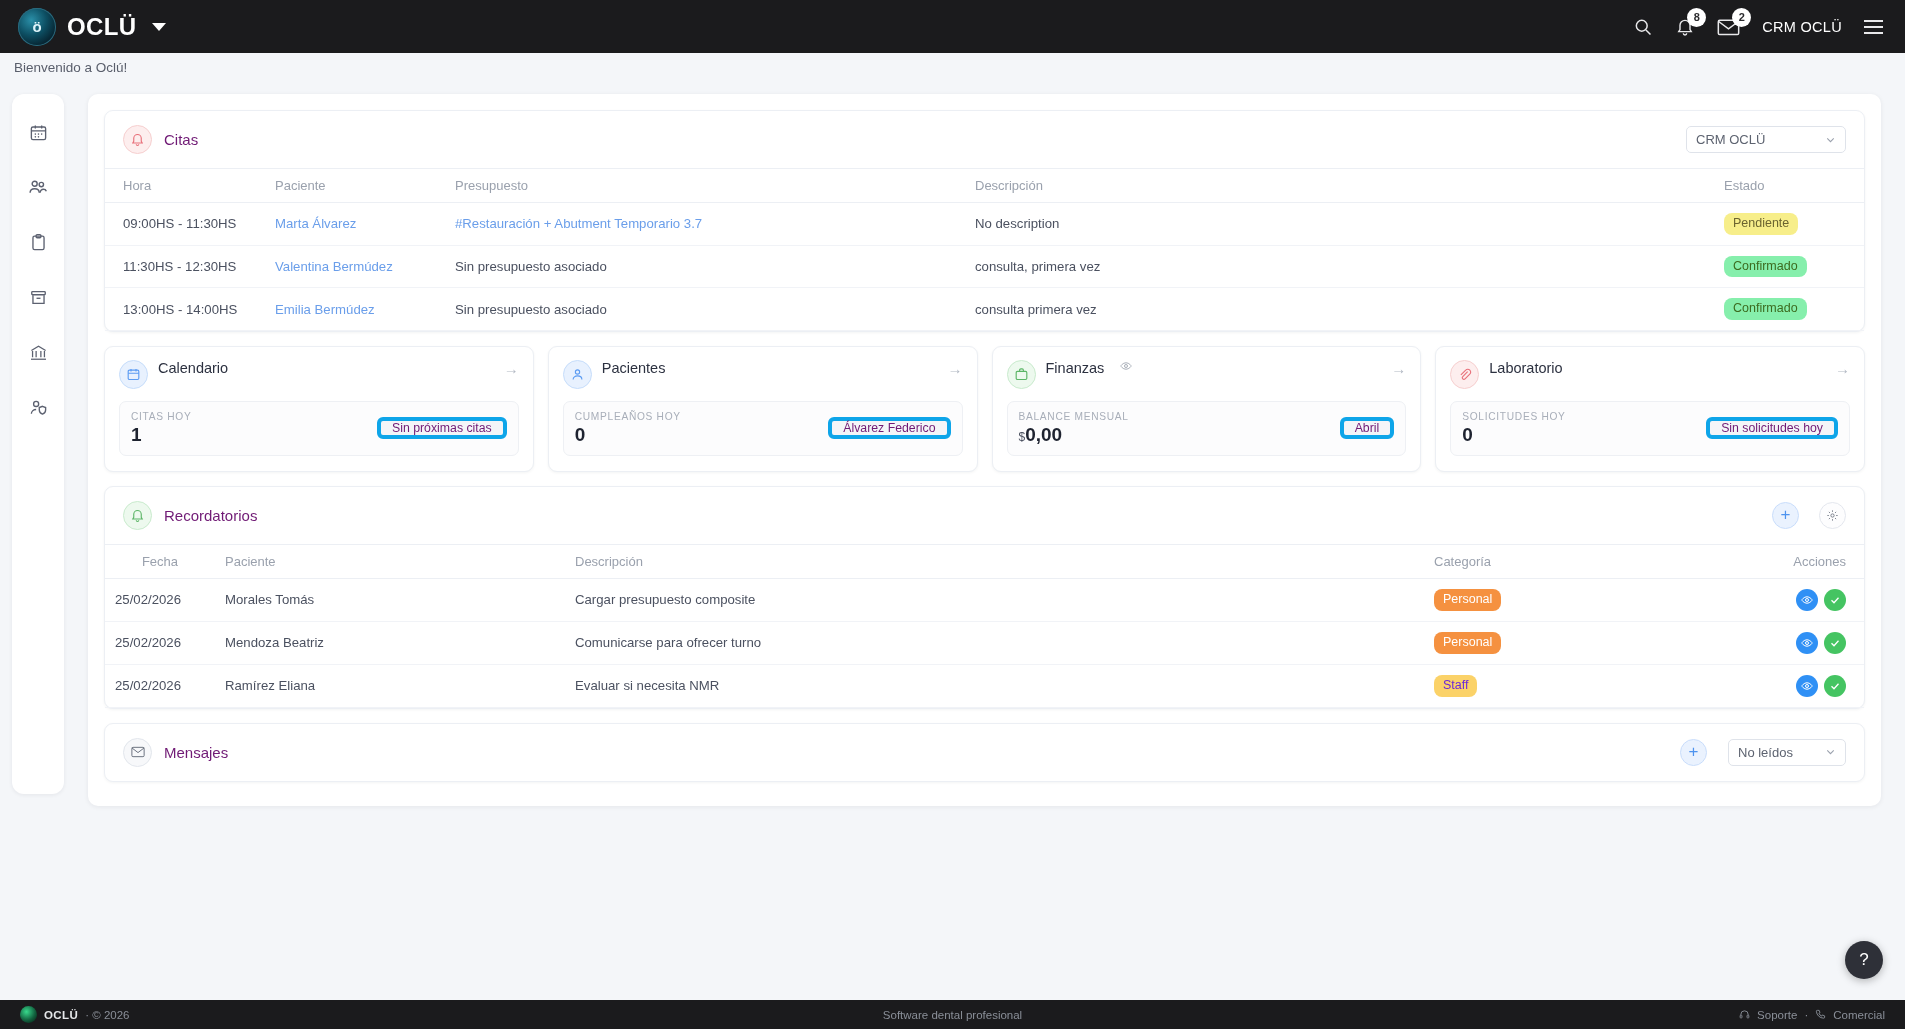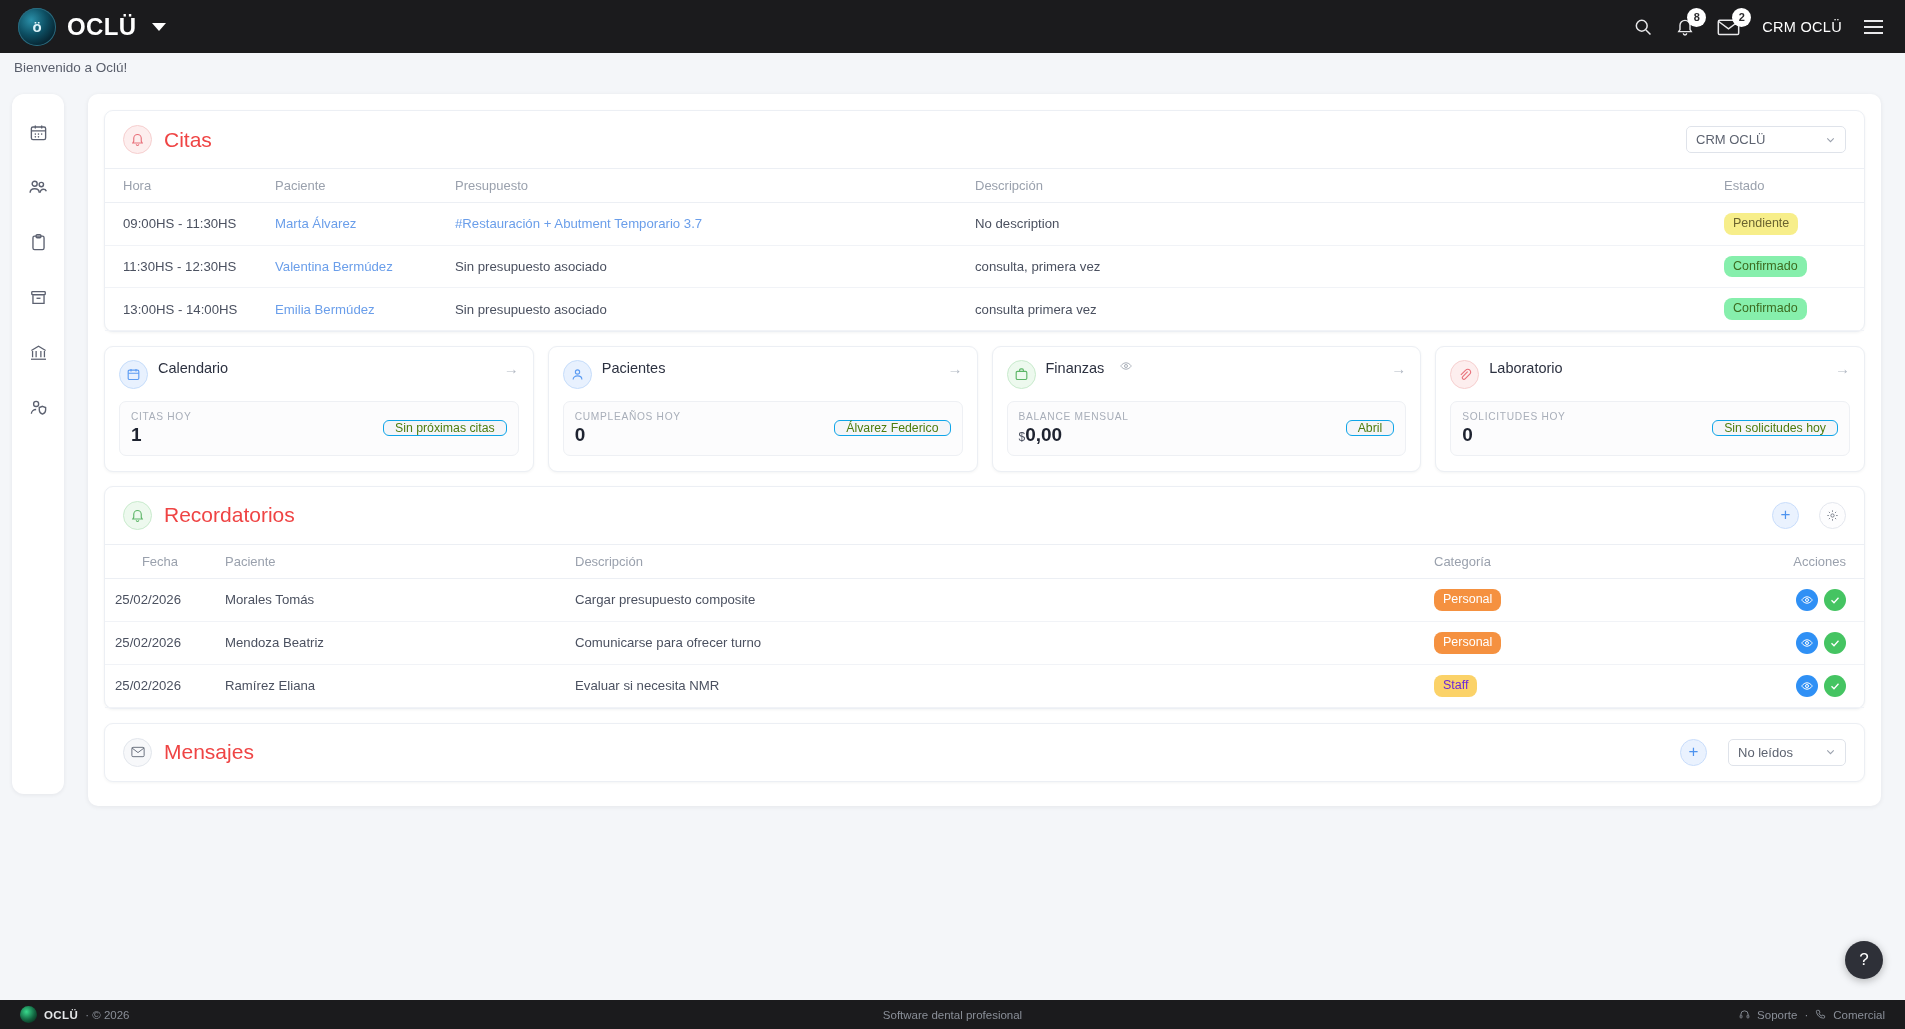--- a/index.html
+++ b/index.html
@@ -95,21 +95,21 @@
   .panel-head .spacer { margin-left: auto; }
   .circ {
     width: 29px; height: 29px; border-radius: 50%;
     display: flex; align-items: center; justify-content: center;
     flex: 0 0 29px;
   }
   .circ-red { background: #fdeeee; border: 1px solid #f6cfcf; color: #e8707a; }
   .circ-green { background: #edf9ee; border: 1px solid #c9ebcd; color: #5bb566; }
   .circ-grey { background: #f7f8fa; border: 1px solid #e2e6ec; color: #6b7280; }
   .circ-blue { background: #e8f1fe; border: 1px solid #c6ddfb; color: #5b9bf2; }
-  .panel-title { font-size: 21px; color: #ef4444; }
+  .panel-title { font-size: 15px; color: #701a75; }
 
   
   table { width: 100%; border-collapse: collapse; }
   thead th {
     font-weight: 400; font-size: 13px; color: #9aa1ad;
     text-align: left; padding: 9px 10px;
     border-top: 1px solid #eceff4; border-bottom: 1px solid #eceff4;
     background: #fff;
   }
   tbody td {
@@ -174,22 +174,22 @@
     border: 1px solid #eef0f4; border-radius: 7px; background: #fcfcfd;
     padding: 9px 11px; display: flex; align-items: center;
   }
   .stat-label {
     font-size: 10.2px; letter-spacing: .7px; color: #a8aeb9; text-transform: uppercase;
     margin-bottom: 2px;
   }
   .stat-val { font-size: 19px; color: #1e2330; font-weight: 600; }
   .stat-val .cur { font-size: 12px; font-weight: 400; color: #4b5160; }
   .stat-pill {
-    margin-left: auto; background: #f4f5f8; border: 1px solid #0ea5e9;
-    border-radius: 6px; color: #4d7c0f; font-size: 12.3px;
+    margin-left: auto; background: #f4f5f8; border: 4px solid #0ea5e9;
+    border-radius: 6px; color: #701a75; font-size: 12.3px;
     padding: 0 11px; white-space: nowrap;
   }
 
   
   .footer {
     position: absolute; left: 0; bottom: 0; width: 1905px; height: 29px;
     background: #1b1b1d; display: flex; align-items: center;
     padding: 0 20px; color: #8a8f98; font-size: 11.5px;
   }
   .footer-left { display: flex; align-items: center; gap: 7px; }

